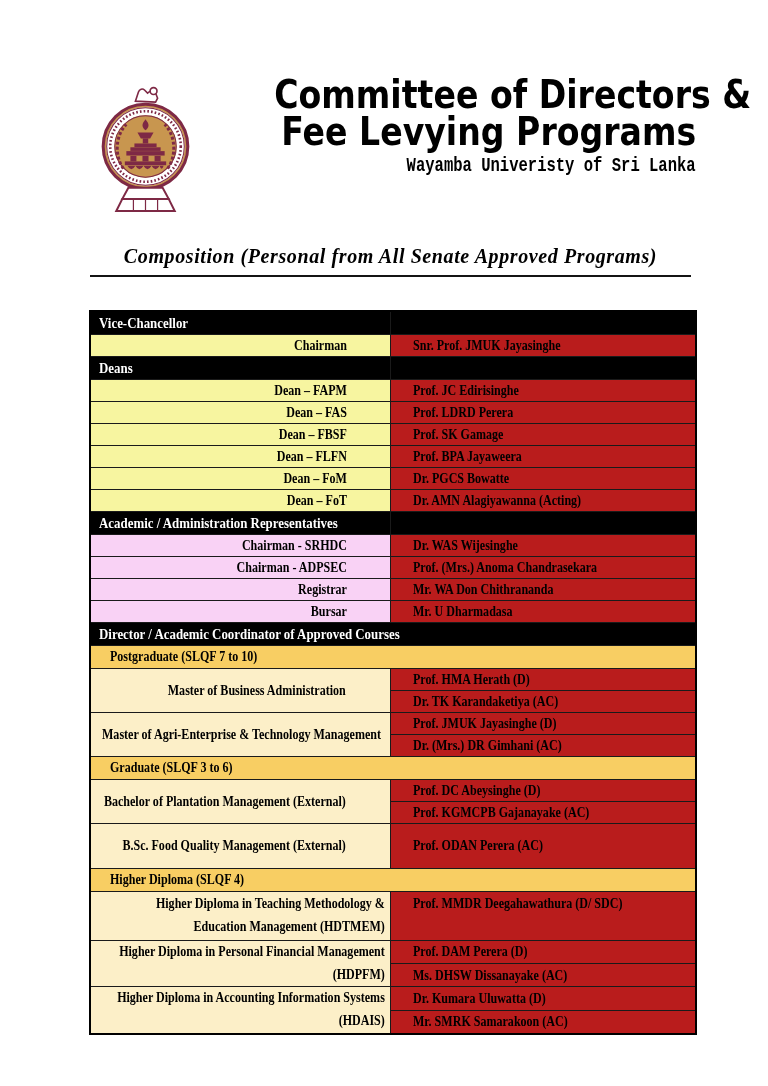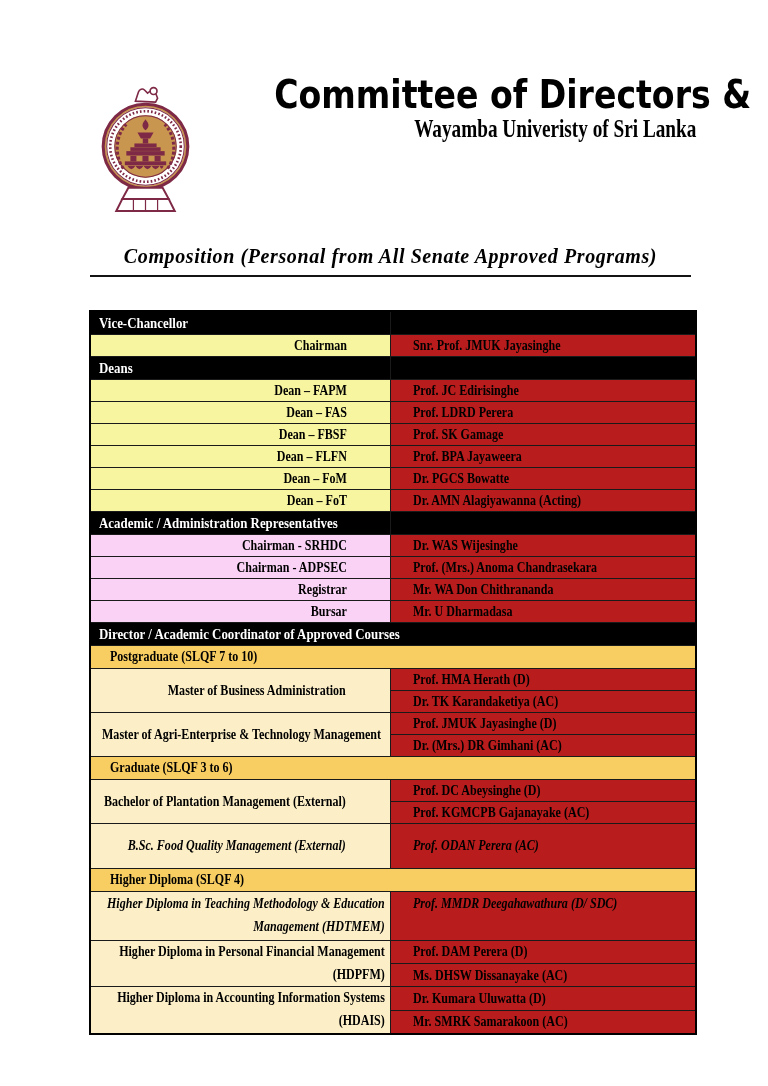--- a/index.html
+++ b/index.html
@@ -16,22 +16,22 @@
   }
   .titleblock {
     position:absolute; left:190px; right:72px; top:76px; text-align:right;
   }
   .title-line {
     font-family:"DejaVu Sans", sans-serif; font-weight:bold;
     font-size:39px; line-height:37px; white-space:nowrap; color:#000;
   }
   .title-line > span { display:inline-block; transform:scaleX(0.85); transform-origin:100% 50%; }
   .subtitle {
-    font-family:Liberation Serif, serif; font-weight:bold;
-    font-size:26px; line-height:27px; white-space:nowrap; margin-top:2px; color:#000;
+    font-family:Liberation Mono, monospace; font-weight:bold;
+    font-size:21px; line-height:27px; white-space:nowrap; margin-top:2px; color:#000;
   }
   .subtitle > span { display:inline-block; transform:scaleX(0.74); transform-origin:100% 50%; }
 
   
   .heading-wrap {
     position:absolute; left:90px; width:601px; top:245px; text-align:center;
     border-bottom:2.5px solid #141414; padding-bottom:7px;
   }
   .heading {
     font-family:"Liberation Serif", serif; font-style:italic; font-weight:bold;
@@ -44,21 +44,21 @@
     border-collapse:collapse; table-layout:fixed; width:606px;
     border:2px solid #000;
   }
   col.c1 { width:300px; } col.c2 { width:306px; }
   td {
     border:1px solid var(--border,#1a1a1a); padding:0 4px 0 0;
     vertical-align:middle; font-weight:bold; font-size:14px; color:#000;
     overflow:hidden;
   }
   tr.h-std  td { height:21px; }
-  tr.h-tall td { height:44px;font-style:italic; }
+  tr.h-tall td { height:44px; }
   tr.h-sec  td { height:22px; }
 
   td.sec {
     background:var(--header-bg,#000); color:var(--header-text,#fff);
     font-size:15px; padding-left:8px;
   }
   td.sec-spacer { background:var(--header-bg,#000); border-left:1px solid #8a8a8a; }
   td.sub { background:var(--gold,#f8ce63); padding-left:19px; }
   td.lft { padding-left:19px;text-align:right; }
   td.bg-yellow { background:var(--yellow,#f7f5a0); }
@@ -104,20 +104,21 @@
     </g>
     <g fill="#ffffff" stroke="#7e2945" stroke-width="2">
       <path d="M35 104 L69 104 L75 115 L29 115 Z"></path>
       <path d="M29 115 L75 115 L81 127 L23 127 Z"></path>
       <path d="M40 115 v12 M52 115 v12 M64 115 v12" fill="none" stroke-width="1.2"></path>
     </g>
   </svg>
 
   <div class="titleblock">
     <div class="title-line"><span>Committee of Directors &amp;</span></div>
+    <div class="title-line"><span>Fee Levying Programs</span></div>
     <div class="subtitle"><span>Wayamba Univeristy of Sri Lanka</span></div>
   </div>
 
   <div class="heading-wrap">
     <span class="heading">Composition (Personal from All Senate Approved Programs)</span>
   </div>
 
   <div class="tablewrap">
     <table class="comp">
       <colgroup>

